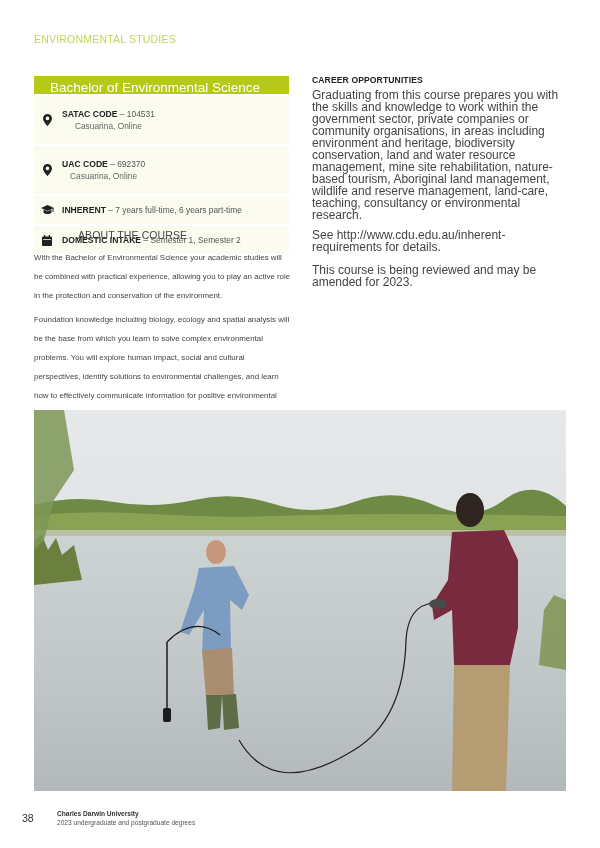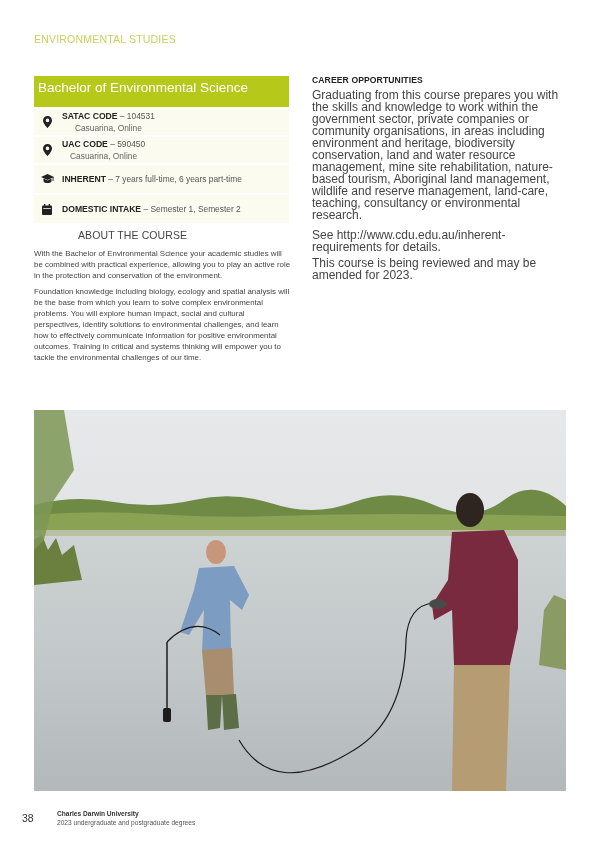--- a/index.html
+++ b/index.html
@@ -11,53 +11,53 @@
       font-size: 10.5px; letter-spacing: 0.2px; color: #c6d35a;
     }
 
     
     .info-box {
       position: absolute; left: 34px; top: 76px; width: 255px;
       background: #fbfbf0;
     }
     .info-title {
       background: #b6c81a; color: #ffffff;
-      font-size: 13.5px; height: 31px; line-height: 23px; padding-left: 4px;
+      font-size: 13.5px; height: 18px; line-height: 23px; padding-left: 16px;
     }
     .info-row {
       display: flex; align-items: center;
       border-top: 2px solid #ffffff;
       padding: 4px 6px 4px 6px;
     }
-    .info-row.tall { height: 28px; }
+    .info-row.tall { height: 50px; }
     .info-row.short { height: 30px; }
     .info-row .icon {
       width: 14px; height: 14px; margin-right: 8px; flex: 0 0 14px;
       display: flex; align-items: center; justify-content: center;
     }
     .info-row .txt { font-size: 8.4px; line-height: 12px; color: #555; }
     .info-row .txt b { color: #222; font-weight: bold; font-size: 8.6px; }
     .info-row .sub { display: block; color: #666; text-align: center; }
 
     .about-heading {
       position: absolute; left: 34px; top: 229px;
       font-size: 10.5px; color: #444; letter-spacing: 0.1px; margin-left: 44px;
     }
     .about-body {
       position: absolute; left: 34px; top: 248px; width: 258px;
-      font-size: 7.9px; line-height: 11px; color: #444;
+      font-size: 7.9px; line-height: 19px; color: #444;
     }
     .about-body p { margin-bottom: 5px; }
 
     
     .right-col { position: absolute; left: 312px; top: 75px; width: 258px; }
     .right-col h3 { font-size: 8.6px; font-weight: bold; color: #222; margin-bottom: 4px; letter-spacing: 0.1px; }
     .right-col p { font-size: 12px; line-height: 12px; color: #444; }
     .right-col .gap { height: 8px; }
-    .right-col .note { margin-top: 4px; }
+    .right-col .note { margin-top: 11px; }
 
     
     .photo {
       position: absolute; left: 34px; top: 410px; width: 532px; height: 381px;
       overflow: hidden;
       background: linear-gradient(#e2e4e6 0%, #dfe2e4 24%, #cfd3d2 27%, #dadddd 33%, #c6cbcd 60%, #bfc4c6 100%);
     }
 
     
     .page-number { position: absolute; left: 22px; top: 812px; font-size: 10.5px; color: #333; }
@@ -84,21 +84,21 @@
     </span>
   </div>
 
   <div class="info-row tall">
     <span class="icon">
       <svg width="9" height="12" viewBox="0 0 9 12">
           <path d="M4.5 0C2 0 0 2 0 4.4 0 7.6 4.5 12 4.5 12S9 7.6 9 4.4C9 2 7 0 4.5 0zm0 6.2a1.8 1.8 0 110-3.6 1.8 1.8 0 010 3.6z" fill="#222"></path>
         </svg>
     </span>
     <span class="txt">
-      <b>UAC CODE</b><span> – </span><span>590450</span>
+      <b>UAC CODE</b><span> – </span><span>692370</span>
       <span class="sub">Casuarina, Online</span>
     </span>
   </div>
 
   <div class="info-row short">
     <span class="icon">
       <svg width="13" height="10" viewBox="0 0 13 10">
           <path d="M6.5 0L0 3l6.5 3L13 3z" fill="#222"></path>
           <path d="M2.5 4.6v2.6c0 1 1.8 1.8 4 1.8s4-.8 4-1.8V4.6L6.5 6.4z" fill="#222"></path>
           <rect x="11.6" y="3" width="0.9" height="4" fill="#222"></rect>

